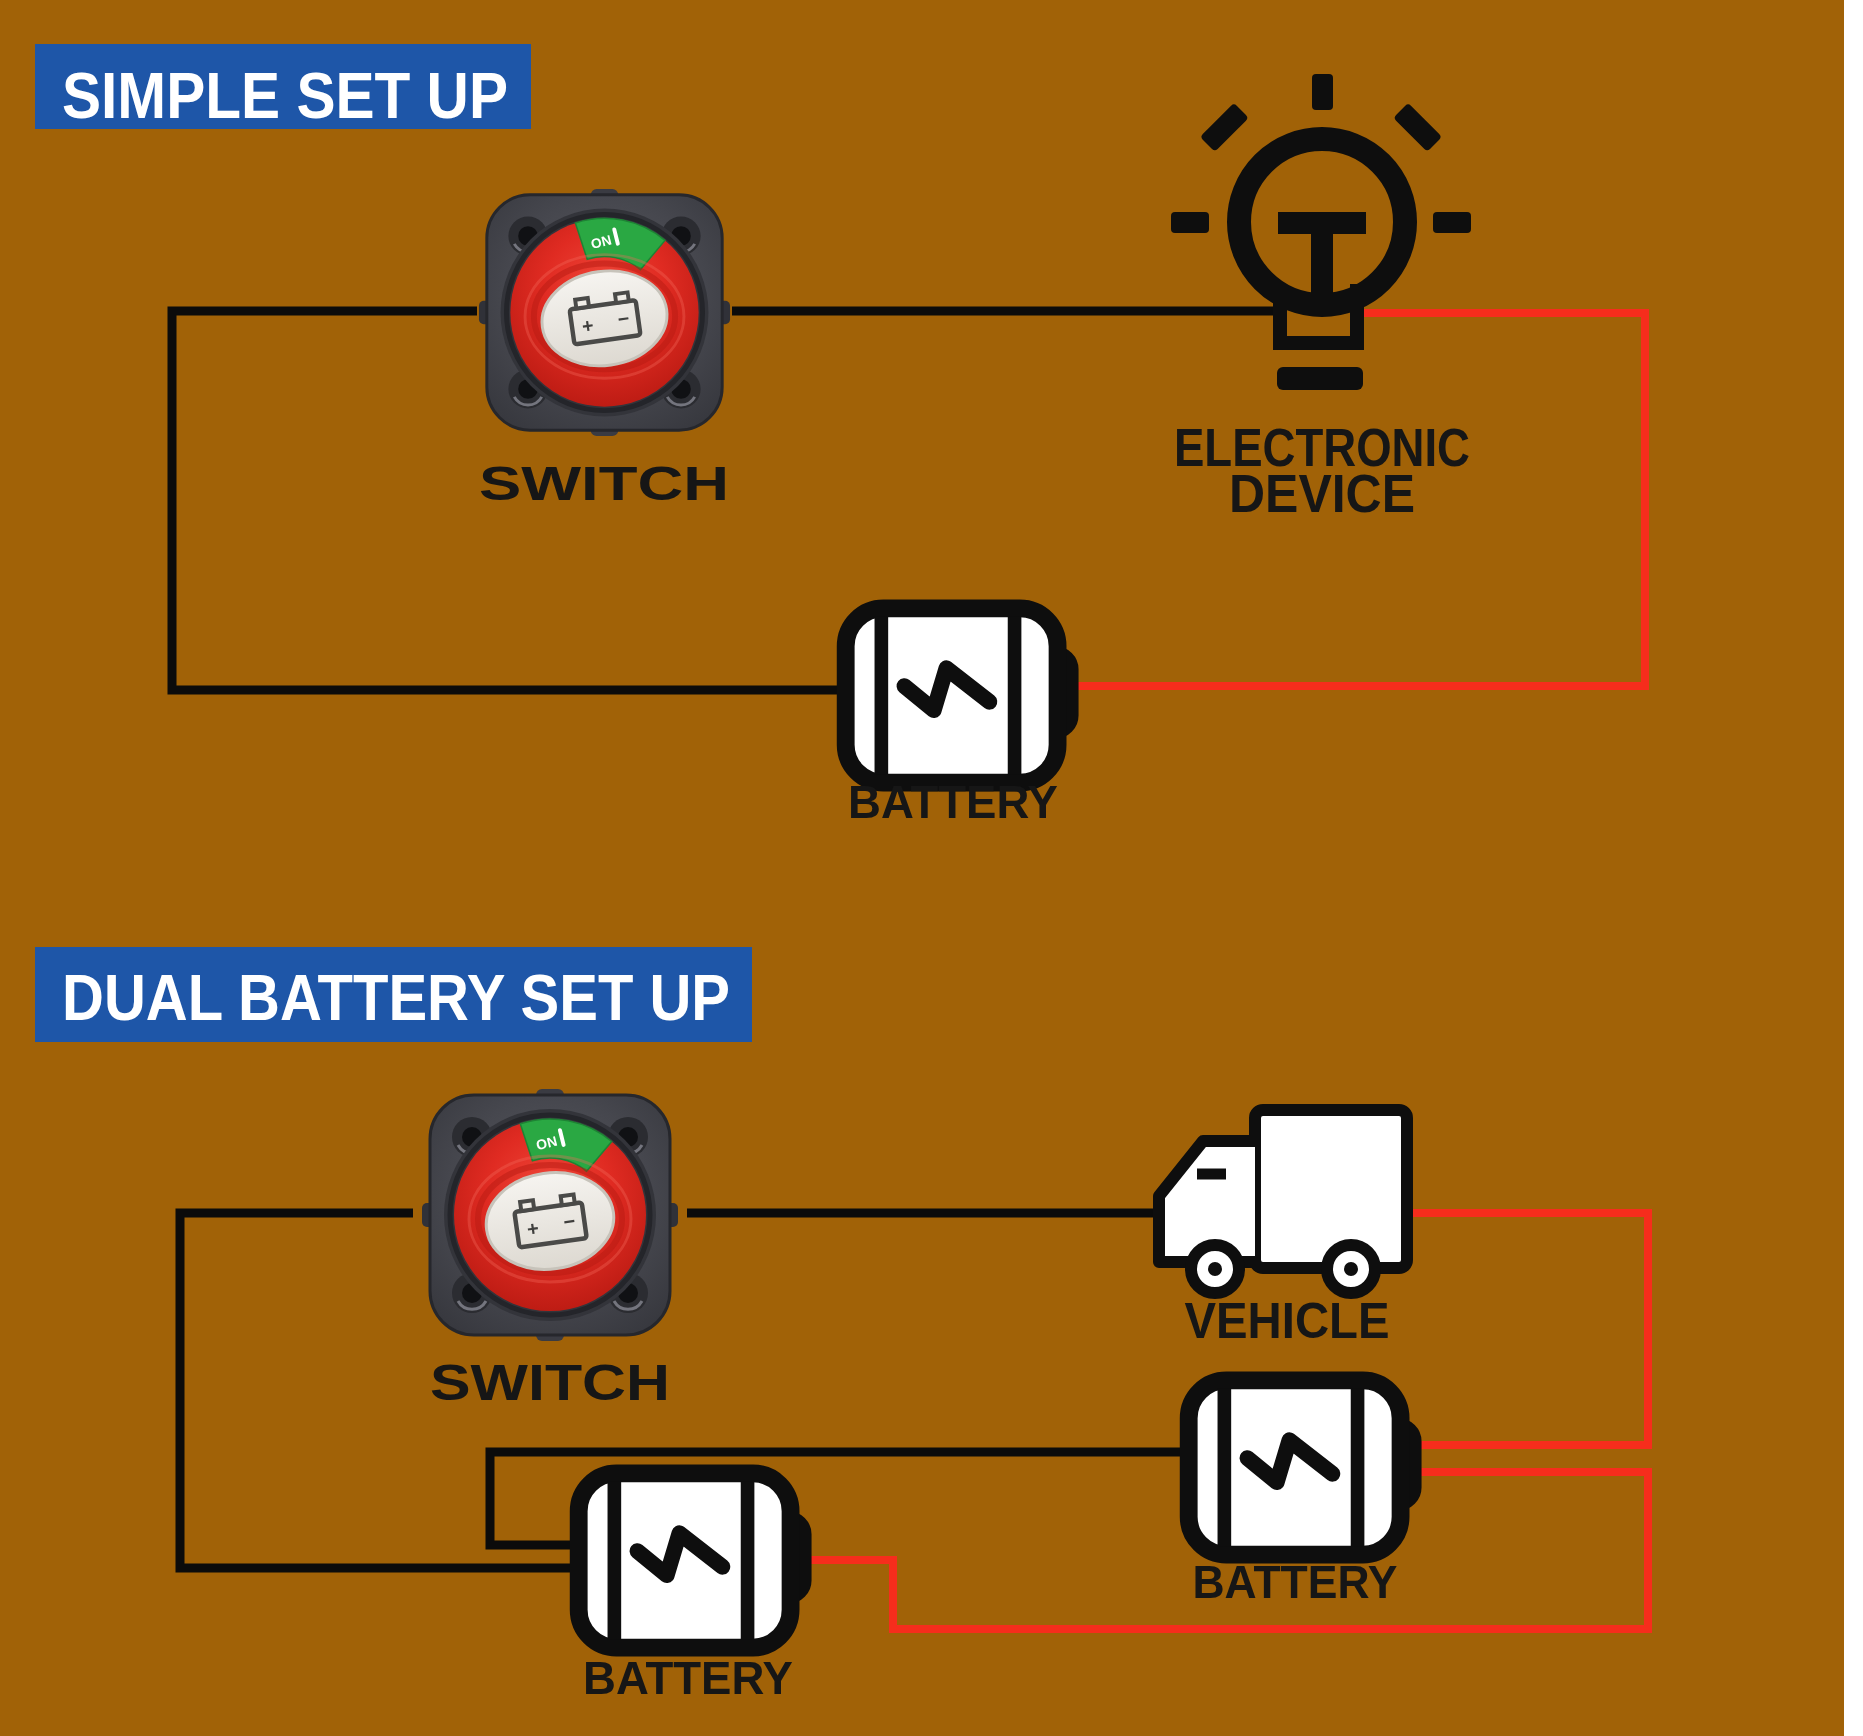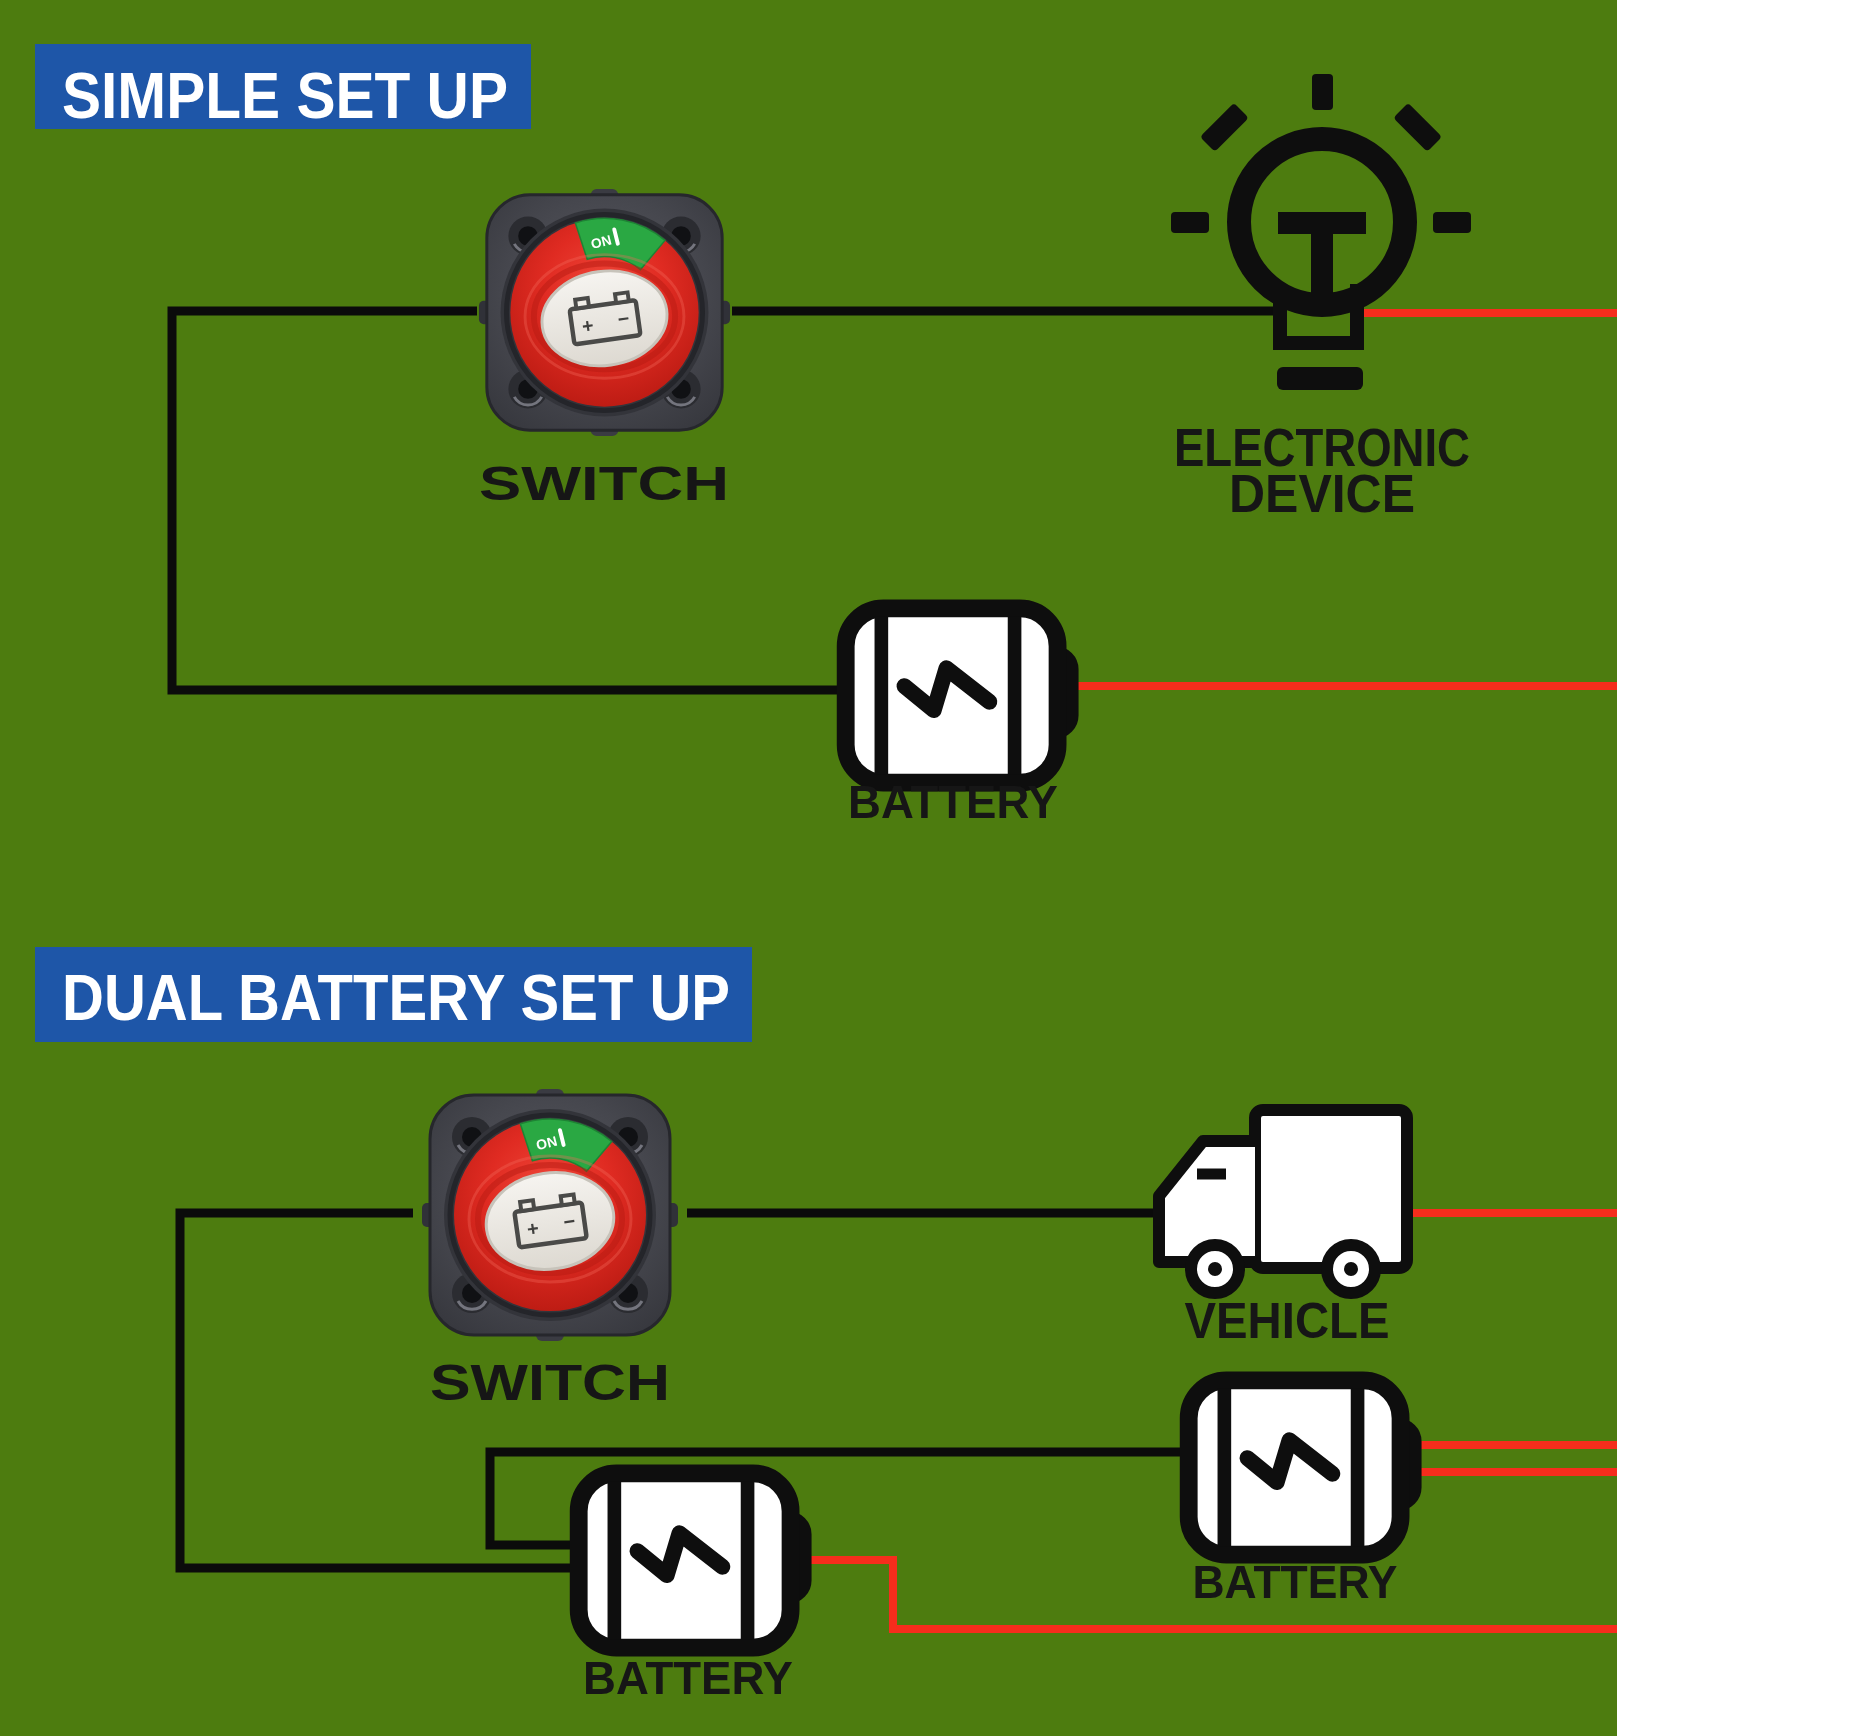--- a/index.html
+++ b/index.html
@@ -1,16 +1,16 @@
 <!DOCTYPE html>
 <html><head>
 <meta charset="utf-8">
 <style>
   html,body{margin:0;padding:0;background:#ffffff;}
-  .stage{width:1617px;height:1736px;position:relative;background:#4d7c0f;overflow:hidden;}
+  .stage{width:1844px;height:1736px;position:relative;background:#a16207;overflow:hidden;}
   svg{display:block;}
   text{font-family:"Liberation Sans", sans-serif;}
   .banner-text{font-weight:700;font-size:65px;fill:#ffffff;}
   .lbl{font-weight:700;fill:#161616;}
   .fs46{font-size:46px;} .fs48{font-size:48px;} .fs50{font-size:50px;} .fs54{font-size:54px;}
   .wire{fill:none;}
   .wire-black{stroke-width:9px;}
   .wire-red{stroke-width:8px;}
   .ink{fill:#0e0e0e;}
   .ink-stroke{stroke:#0e0e0e;fill:none;}

